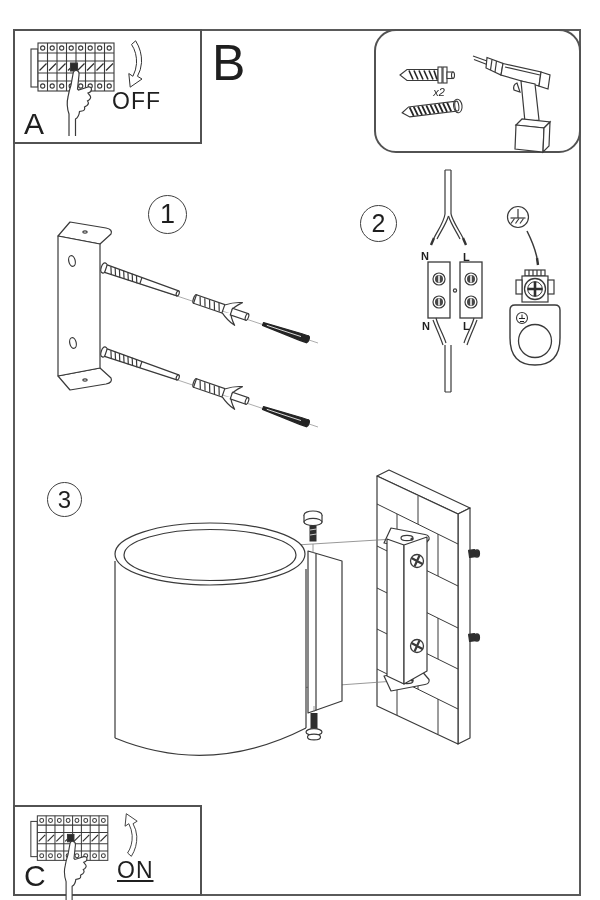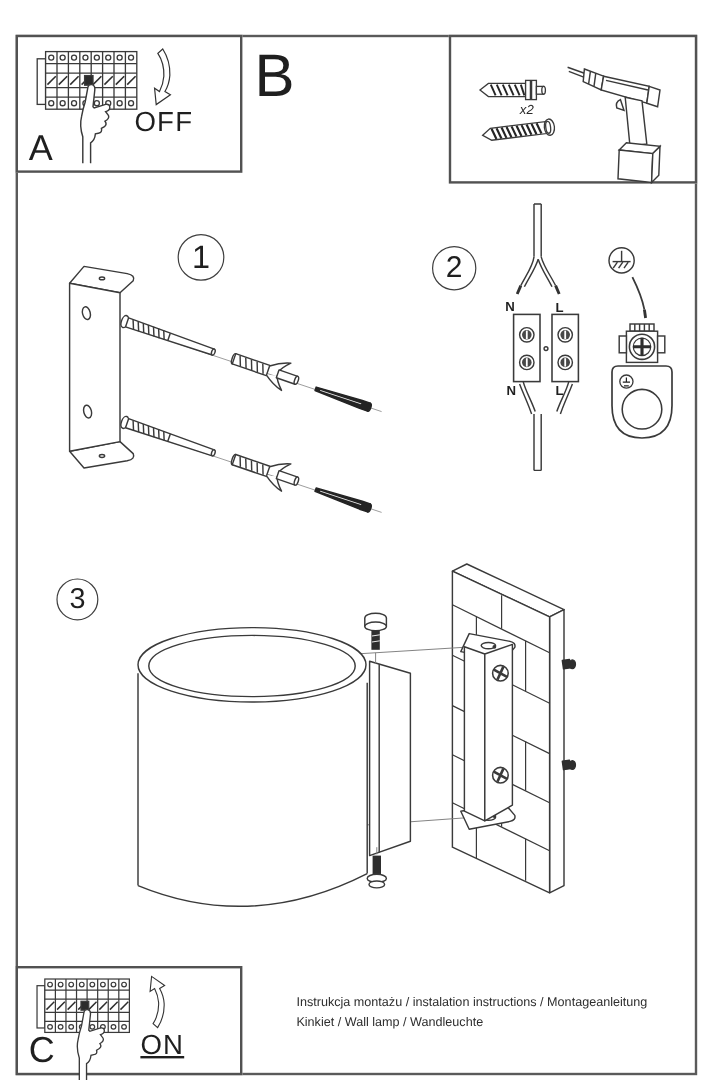--- a/index.html
+++ b/index.html
@@ -1,21 +1,21 @@
 <!DOCTYPE html>
 <html><head>
 <meta charset="utf-8">
 <style>
   html,body{margin:0;padding:0;background:#fff;}
   body{width:600px;height:900px;position:relative;font-family:"Liberation Sans",sans-serif;color:#1f1f1f;overflow:hidden;}
   .abs{position:absolute;}
   .frame{position:absolute;left:13px;top:13px;width:564px;height:863px;border:2px solid #5a5a5a;}
   .box{position:absolute;background:#fff;border:2px solid #525252;}
   .box-a{left:13px;top:13px;width:185px;height:111px;}
-  .toolbox{left:374px;top:13px;width:203px;height:120px;}
+  .toolbox{left:374px;top:13px;width:203px;height:120px;border-radius:22px;}
   .box-c{left:13px;top:789px;width:185px;height:87px;}
   .corner-letter{position:absolute;left:9px;bottom:3px;font-size:30px;line-height:1;}
   .state{position:absolute;font-size:23px;letter-spacing:1px;}
   .letter-b{position:absolute;left:212px;top:22px;font-size:50px;line-height:1;}
   .qty{position:absolute;left:46px;top:55px;width:34px;text-align:center;font-size:11px;font-style:italic;color:#2a2a2a;}
   .step-badge{position:absolute;border:1.7px solid #3f3f3f;border-radius:50%;display:flex;align-items:center;justify-content:center;background:#fff;}
   .s1{left:148px;top:179px;width:37px;height:37px;font-size:27px;}
   .s2{left:360px;top:189px;width:35px;height:35px;font-size:25px;}
   .s3{left:47px;top:466px;width:33px;height:33px;font-size:24px;}
   .nl{position:absolute;font-size:11px;font-weight:bold;}
@@ -380,18 +380,14 @@
     <svg class="ill" style="left:14px;top:5px" width="102" height="93" viewBox="0 0 110 100">
         <use href="#g-breaker"></use>
       </svg>
     <svg class="ill" style="left:100px;top:5px" width="26" height="46" viewBox="0 0 30 55">
         <use href="#g-arrow" transform="translate(0,55) scale(1,-1)"></use>
       </svg>
     <span class="state" style="left:102px;top:50px;text-decoration:underline;">ON</span>
     <span class="corner-letter">C</span>
   </div>
 
-  <div class="footer">
-    <div>Instrukcja montażu / instalation instructions / Montageanleitung</div>
-    <div>Kinkiet / Wall lamp / Wandleuchte</div>
-  </div>
 
 </div>
 
 </body></html>

